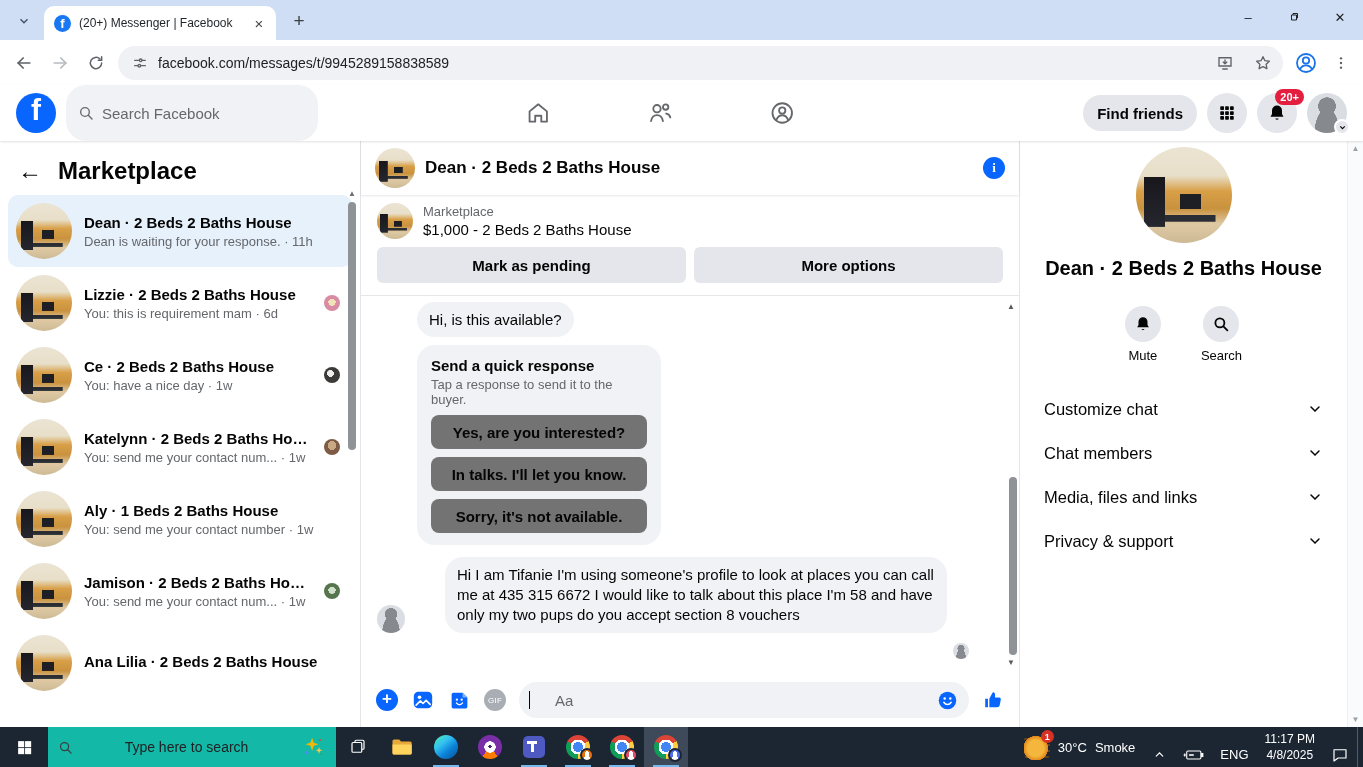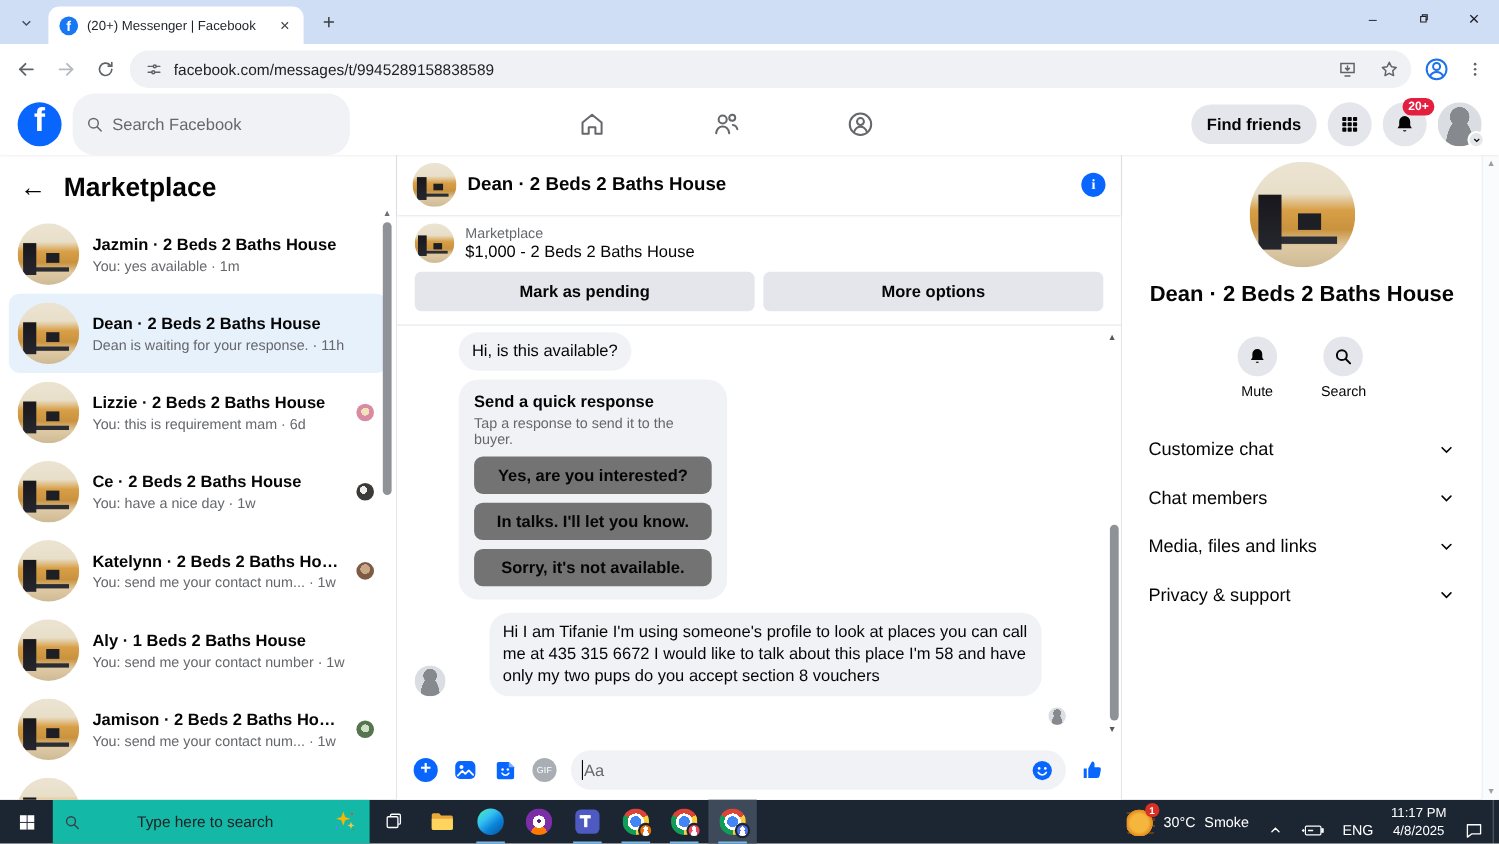--- a/index.html
+++ b/index.html
@@ -100,21 +100,21 @@
   .seen-mini { display:inline-block; width:16px; height:16px; }
   .msg-scrollbar { position:absolute; right:2px; top:6px; bottom:6px; width:12px; display:flex; flex-direction:column; align-items:center; justify-content:space-between; z-index:3; }
   .msg-scrollbar .arr { font-size:8px; color:#55585c; }
   .msg-thumb { position:absolute; right:2px; top:48%; width:8px; height:178px; background:#8f9297; border-radius:4px; }
   .composer { flex:none; height:54px; display:flex; align-items:center; gap:12px; padding:0 14px; }
   .comp-ic { width:24px; height:24px; display:grid; place-items:center; flex:none; }
   .plus-circle { width:22px; height:22px; border-radius:50%; background:#0866FF; color:#fff; font-size:17px; font-weight:bold; display:grid; place-items:center; line-height:0; padding-bottom:2px; }
   .gif-circle { width:22px; height:22px; border-radius:50%; background:#A9AEB4; color:#fff; font-size:8px; font-weight:normal; display:grid; place-items:center; letter-spacing:.3px; }
   .comp-input { flex:1; height:36px; background:#F0F2F5; border-radius:18px; display:flex; align-items:center; padding:0 10px; }
   .caret { width:1px; height:18px; background:#050505; margin-right:1px; }
-  .comp-ph { font-size:15px; color:#65676B; flex:1; }
+  .comp-ph { font-size:15px; color:#65676B; flex:1;padding-left:24px; }
 
   .panel { flex:1; display:flex; flex-direction:column; align-items:center; padding-top:6px; overflow:hidden; }
   .panel-avatar { width:96px; height:96px; }
   .panel-title { font-size:20px; font-weight:bold; margin-top:14px; }
   .panel-actions { display:flex; gap:40px; margin-top:26px; }
   .pa { display:flex; flex-direction:column; align-items:center; gap:6px; }
   .pa-circle { width:36px; height:36px; border-radius:50%; background:#E4E6EB; display:grid; place-items:center; color:#050505; }
   .pa-label { font-size:13px; }
   .panel-sections { width:100%; padding:0 20px; margin-top:24px; }
   .sect { height:44px; display:flex; align-items:center; justify-content:space-between; border-radius:8px; padding:0 4px; }
@@ -312,27 +312,20 @@
   </div>
 
   <div class="content">
 
     <div class="sidebar">
       <div class="sb-head">
         <span class="sb-back">←</span>
         <span class="sb-title">Marketplace</span>
       </div>
 
-      <div class="conv">
-        <span class="conv-avatar kitchen"></span>
-        <span class="conv-text">
-          <div class="conv-name">Jazmin · 2 Beds 2 Baths House</div>
-          <div class="conv-meta">You: yes available · 1m</div>
-        </span>
-      </div>
 
       <div class="conv selected">
         <span class="conv-avatar kitchen"></span>
         <span class="conv-text">
           <div class="conv-name">Dean · 2 Beds 2 Baths House</div>
           <div class="conv-meta">Dean is waiting for your response. · 11h</div>
         </span>
       </div>
 
       <div class="conv">

